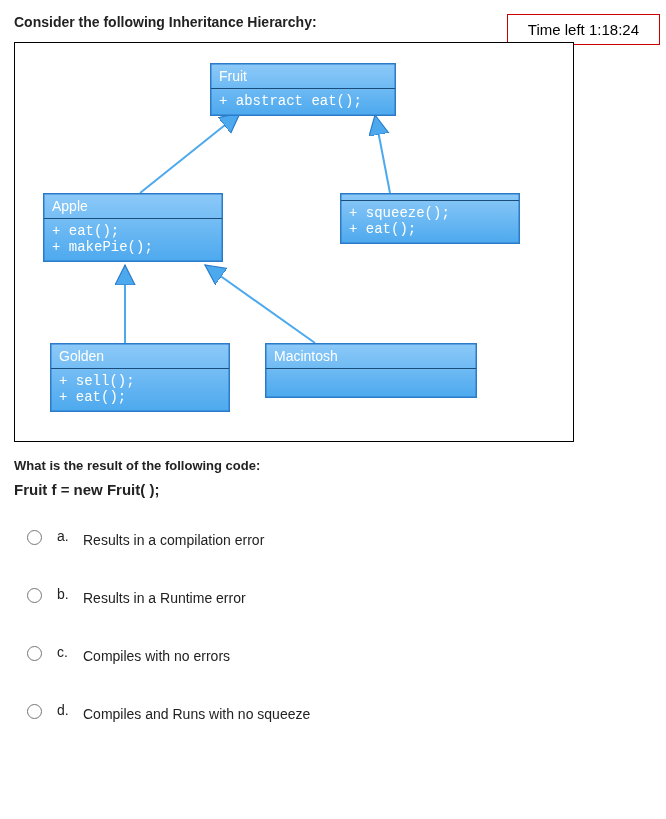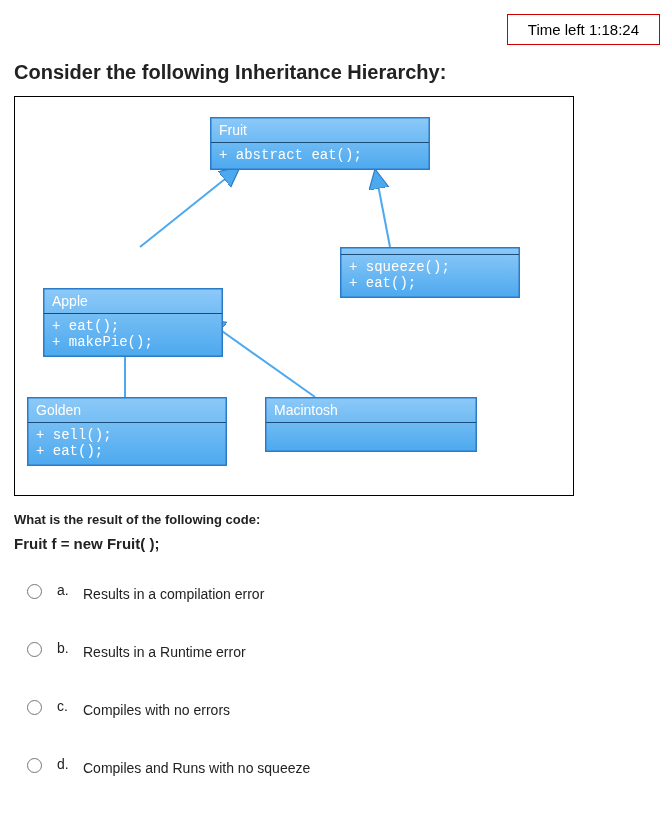--- a/index.html
+++ b/index.html
@@ -8,23 +8,22 @@
     padding: 14px;
     font-family: "Segoe UI", Arial, sans-serif;
     font-size: 14px;
     color: #222;
     background: #fff;
     width: 666px;
     position: relative;
   }
   .prompt-header {
     font-weight: 700;
-    font-size: 20px;
+    font-size: 14px;
     margin-bottom: 12px;
-    margin-top: 47px;
   }
   .time-badge {
     position: absolute;
     top: 14px;
     right: 6px;
     border: 1px solid #cc0000;
     color: #000;
     font-size: 15px;
     padding: 6px 20px;
     background: #fff;
@@ -104,40 +103,40 @@
       <marker id="tri" markerWidth="12" markerHeight="12" refX="10" refY="5" orient="auto">
         <path d="M0,0 L10,5 L0,10 Z" fill="#4da9ee" stroke="#2b7bc9" stroke-width="0.6"></path>
       </marker>
     </defs>
     <line x1="125" y1="150" x2="225" y2="70" stroke="#4da9ee" stroke-width="2" marker-end="url(#tri)"></line>
     <line x1="375" y1="150" x2="360" y2="72" stroke="#4da9ee" stroke-width="2" marker-end="url(#tri)"></line>
     <line x1="110" y1="300" x2="110" y2="222" stroke="#4da9ee" stroke-width="2" marker-end="url(#tri)"></line>
     <line x1="300" y1="300" x2="190" y2="222" stroke="#4da9ee" stroke-width="2" marker-end="url(#tri)"></line>
   </svg>
 
-  <div class="uml" style="left:195px; top:20px; width:220px;">
+  <div class="uml" style="left:195px; top:20px; width:186px;">
     <div class="title">Fruit</div>
     <hr>
     <div class="method">+ abstract eat();</div>
   </div>
 
-  <div class="uml" style="left:28px; top:150px; width:180px;margin-top:41px;">
+  <div class="uml" style="left:28px; top:150px; width:180px;">
     <div class="title">Apple</div>
     <hr>
     <div class="method">+ eat();</div>
     <div class="method">+ makePie();</div>
   </div>
 
   <div class="uml" style="left:325px; top:150px; width:180px;">
     <hr>
     <div class="method">+ squeeze();</div>
     <div class="method">+ eat();</div>
   </div>
 
-  <div class="uml" style="left:12px; top:300px; width:200px;">
+  <div class="uml" style="left:35px; top:300px; width:180px;">
     <div class="title">Golden</div>
     <hr>
     <div class="method">+ sell();</div>
     <div class="method">+ eat();</div>
   </div>
 
   <div class="uml" style="left:250px; top:300px; width:212px; min-height:55px;">
     <div class="title">Macintosh</div>
     <hr>
   </div>

